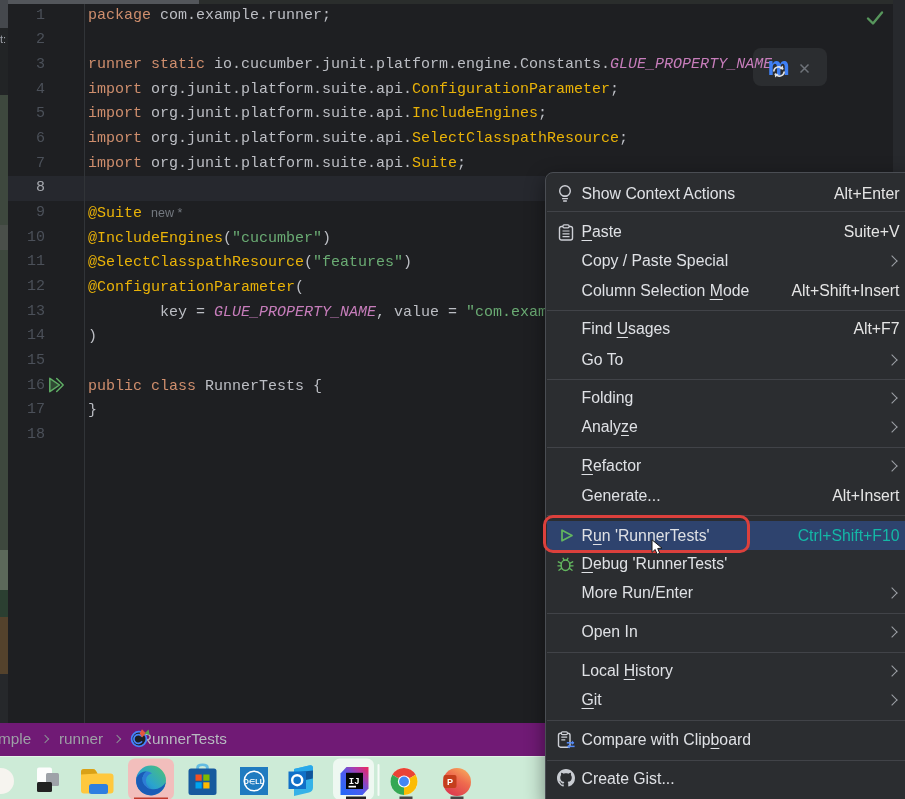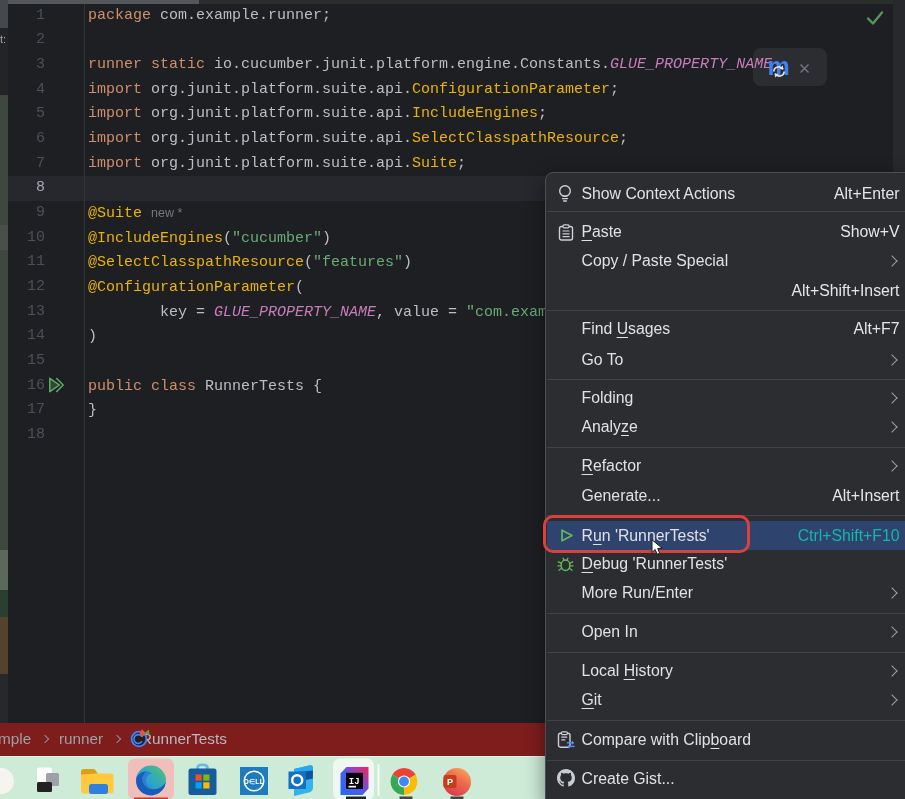--- a/index.html
+++ b/index.html
@@ -15,21 +15,21 @@
   #code{left:88px;top:3.8px;}
   .k{color:#cf8e6d;}
   .an{color:#eab308;}
   .s{color:#6aab73;}
   .c{color:#c77dbb;font-style:italic;}
   .hint{color:#73787f;font-size:12.5px;font-family:"Liberation Sans",sans-serif;}
   .lnc{color:#a5a8ae;}
   
   #mwidget{left:753px;top:48px;width:74px;height:38px;background:#2b2d30;border-radius:8px;}
   
-  #crumbs{left:0;top:722.5px;width:838px;height:33px;background:#7f1d1d;color:#9da0a6;font-size:15.3px;}
+  #crumbs{left:0;top:722.5px;width:838px;height:33px;background:#701a75;color:#9da0a6;font-size:15.3px;}
   #crumbs .in{position:absolute;top:0;left:0;height:33px;display:flex;align-items:center;}
   .crar{display:block;width:5px;height:5px;border-right:1.4px solid #8c8f96;border-bottom:1.4px solid #8c8f96;transform:rotate(-45deg);}
   
   #taskbar{left:0;top:755.5px;width:905px;height:43.5px;background:#cdebd7;border-top:1px solid #e3f4e8;}
   
   #menu{left:544.5px;top:172px;width:368px;height:628px;background:#2b2d30;border:1px solid #4a4d53;border-radius:8px 8px 0 0;box-shadow:0 6px 20px rgba(0,0,0,.45);}
   .mi{position:absolute;left:1px;width:366px;height:29.3px;display:flex;align-items:center;color:#dfe1e5;font-size:15.8px;}
   .mi .txt{position:absolute;left:35px;white-space:nowrap;}
   .mi .sc{position:absolute;right:13px;color:#e5e5e5;white-space:nowrap;}
   .mi .arr{position:absolute;right:17px;width:7px;height:7px;border-right:1.6px solid #9da0a6;border-bottom:1.6px solid #9da0a6;transform:rotate(-45deg);}
@@ -216,27 +216,28 @@
   </svg>
 
   <div class="abs" id="menu">
     <div class="mi" style="top:6.2px;">
         <span class="txt">Show Context Actions</span>
         <span class="sc">Alt+Enter</span>
       </div>
     <div class="msep" style="top:38.4px;"></div>
     <div class="mi" style="top:44.3px;">
         <span class="txt"><u>P</u>aste</span>
-        <span class="sc">Show+V</span>
+        <span class="sc">Suite+V</span>
       </div>
     <div class="mi" style="top:73.6px;">
         <span class="txt">Copy / Paste Special</span>
         <span class="arr"></span>
       </div>
     <div class="mi" style="top:102.9px;">
+        <span class="txt">Column Selection <u>M</u>ode</span>
         <span class="sc">Alt+Shift+Insert</span>
       </div>
     <div class="msep" style="top:137.1px;"></div>
     <div class="mi" style="top:141px;">
         <span class="txt">Find <u>U</u>sages</span>
         <span class="sc">Alt+F7</span>
       </div>
     <div class="mi" style="top:172.3px;">
         <span class="txt">Go To</span>
         <span class="arr"></span>

